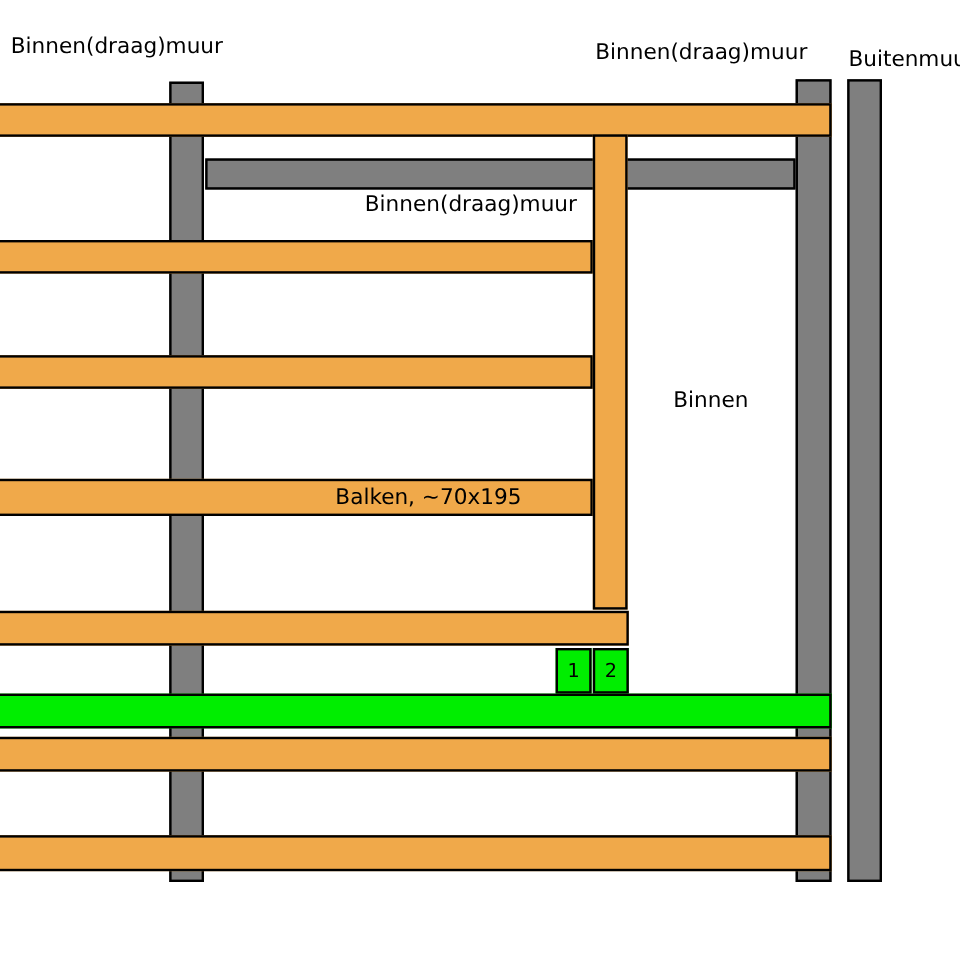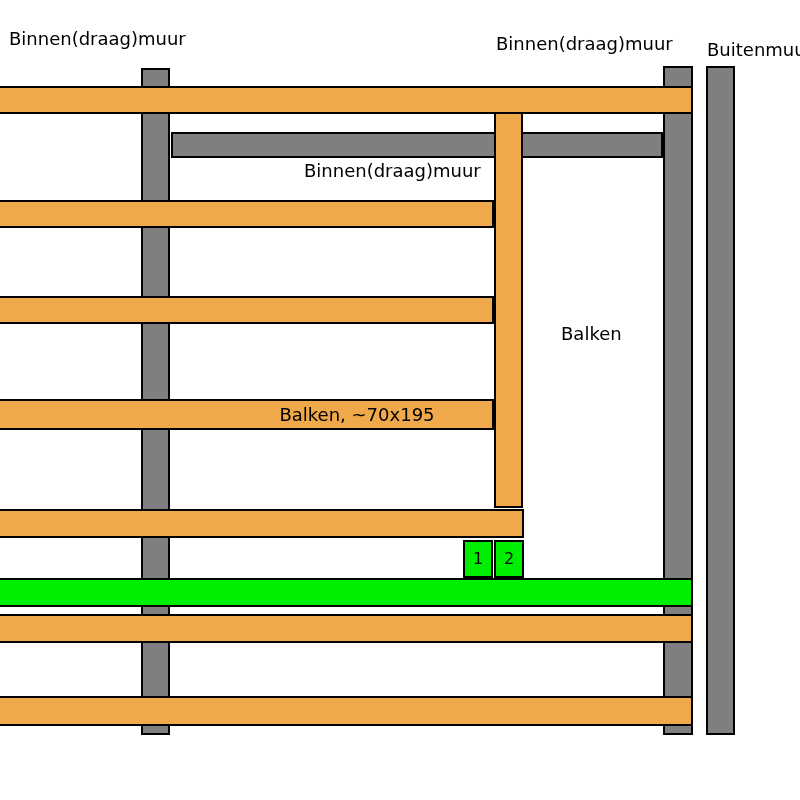--- a/index.html
+++ b/index.html
@@ -92,15 +92,15 @@
     <span>1</span>
   </div>
   <div class="shape green marker" style="left:494px; top:540px; width:30px; height:38px;">
     <span>2</span>
   </div>
 
   <div class="lbl" style="left:9px; top:29px;">Binnen(draag)muur</div>
   <div class="lbl" style="left:496px; top:34px;">Binnen(draag)muur</div>
   <div class="lbl" style="left:707px; top:40px;">Buitenmuur</div>
   <div class="lbl" style="left:304px; top:161px;">Binnen(draag)muur</div>
-  <div class="lbl" style="left:561px; top:324px;">Balken</div>
+  <div class="lbl" style="left:561px; top:324px;">Binnen</div>
 
 </div>
 
 </body></html>

